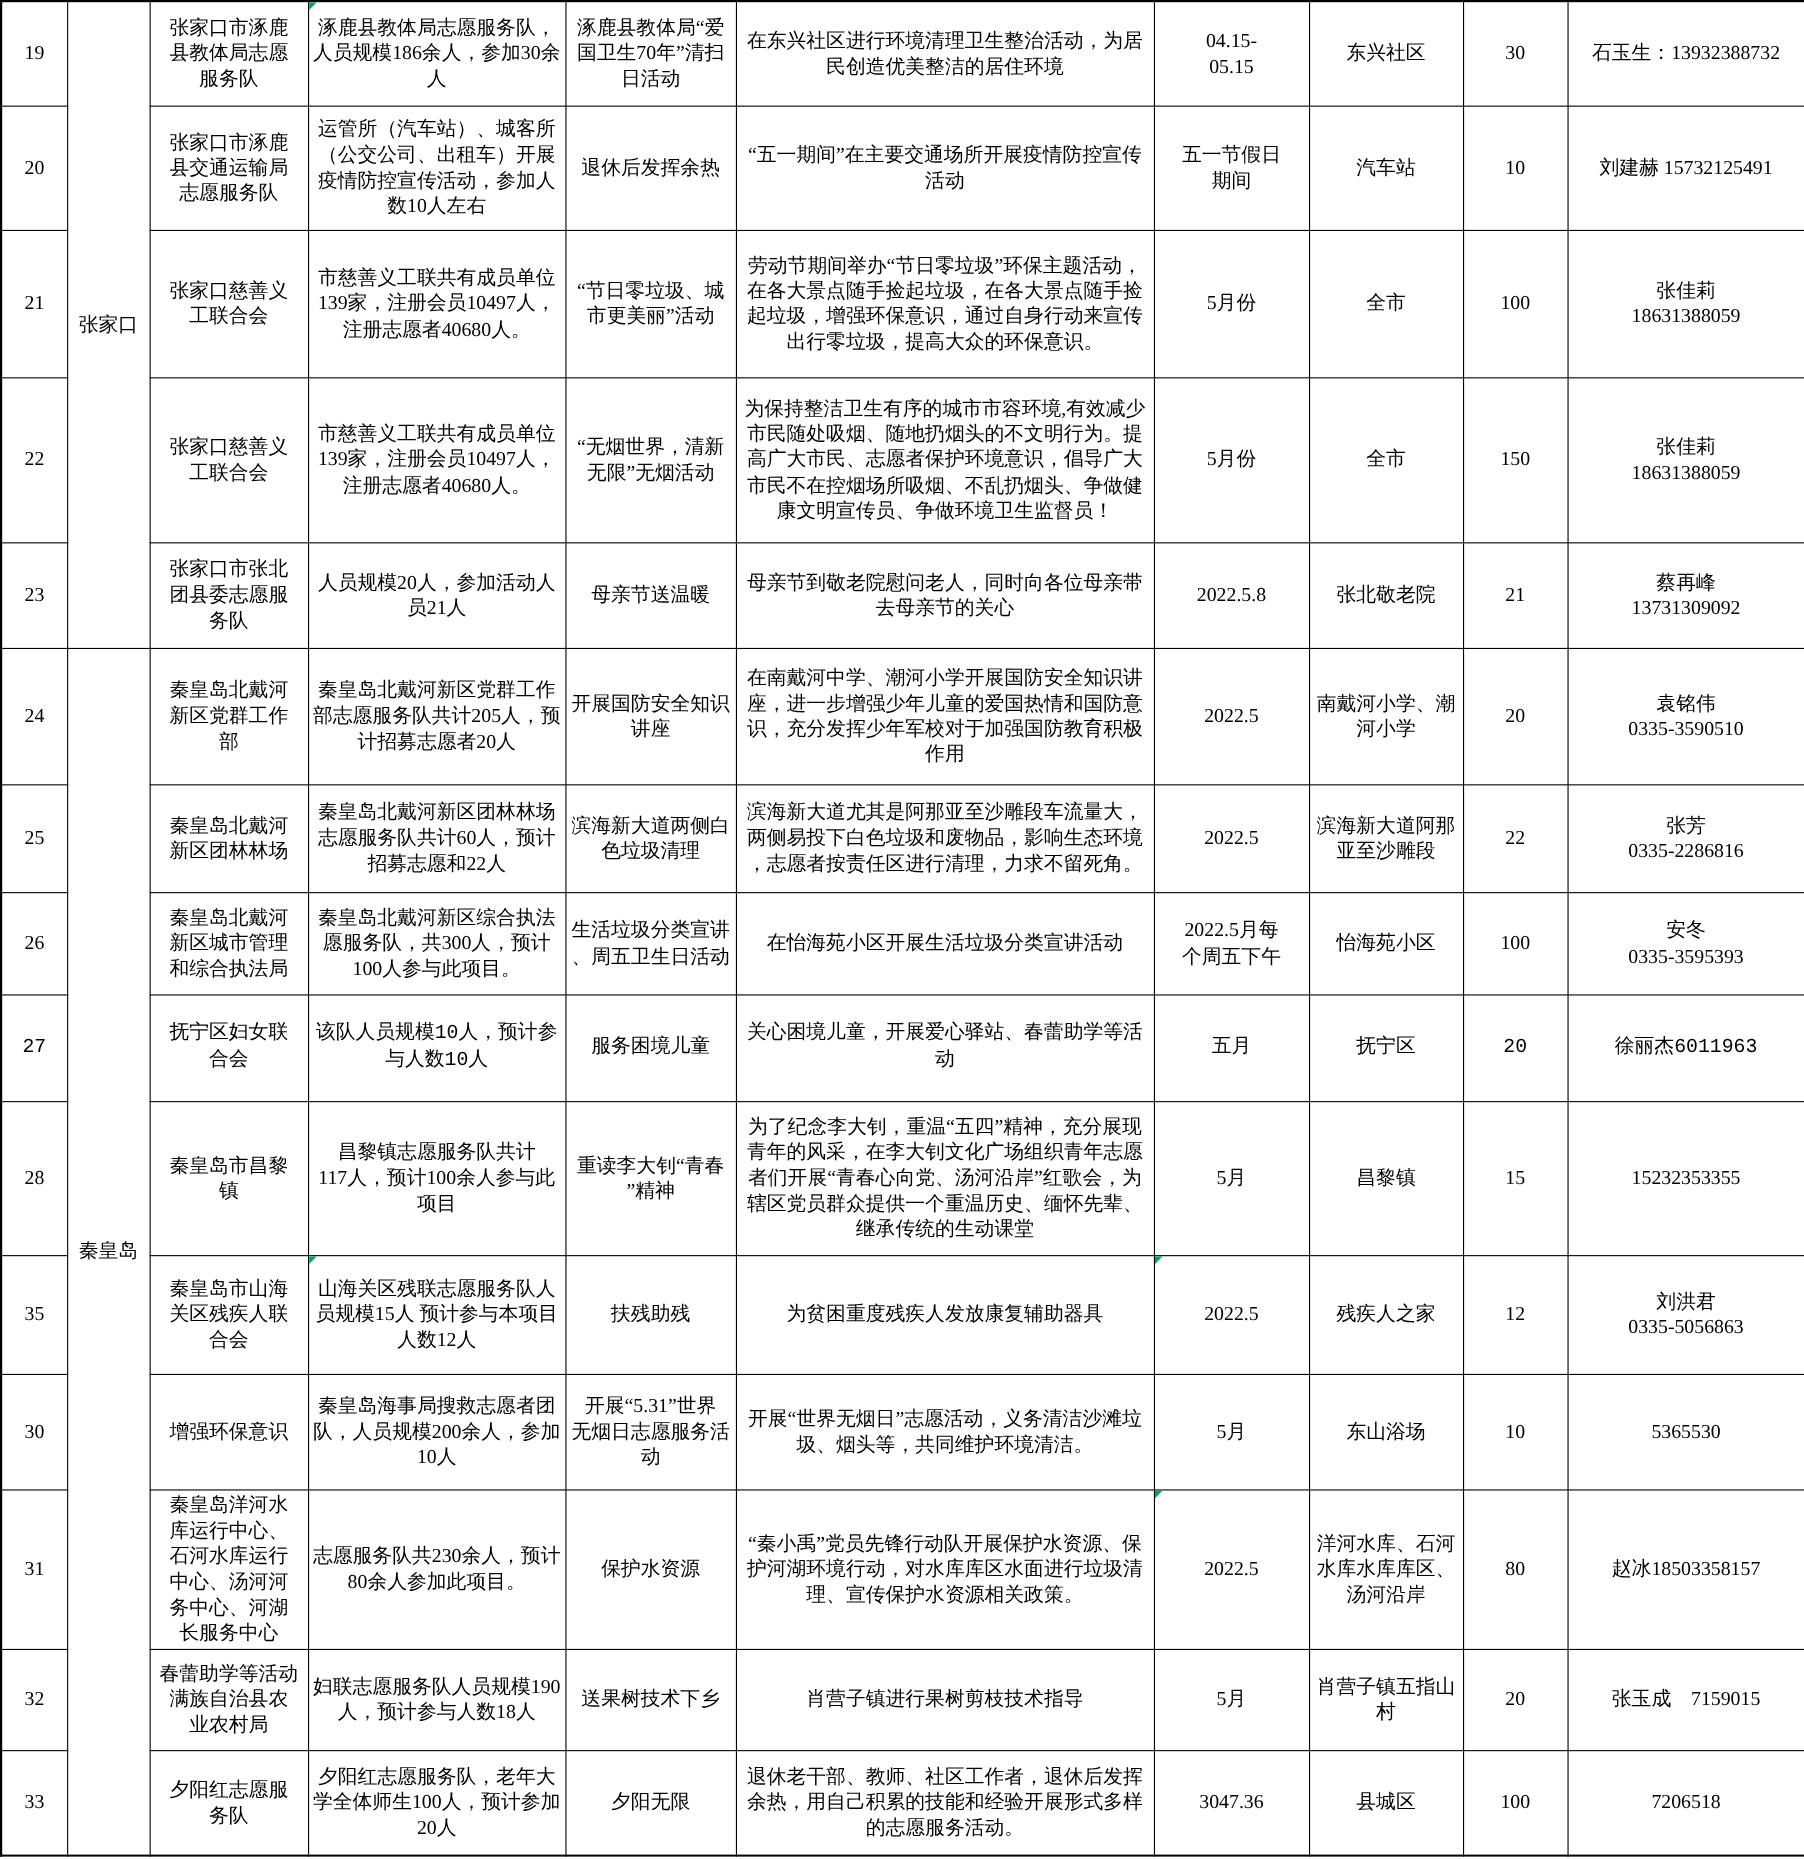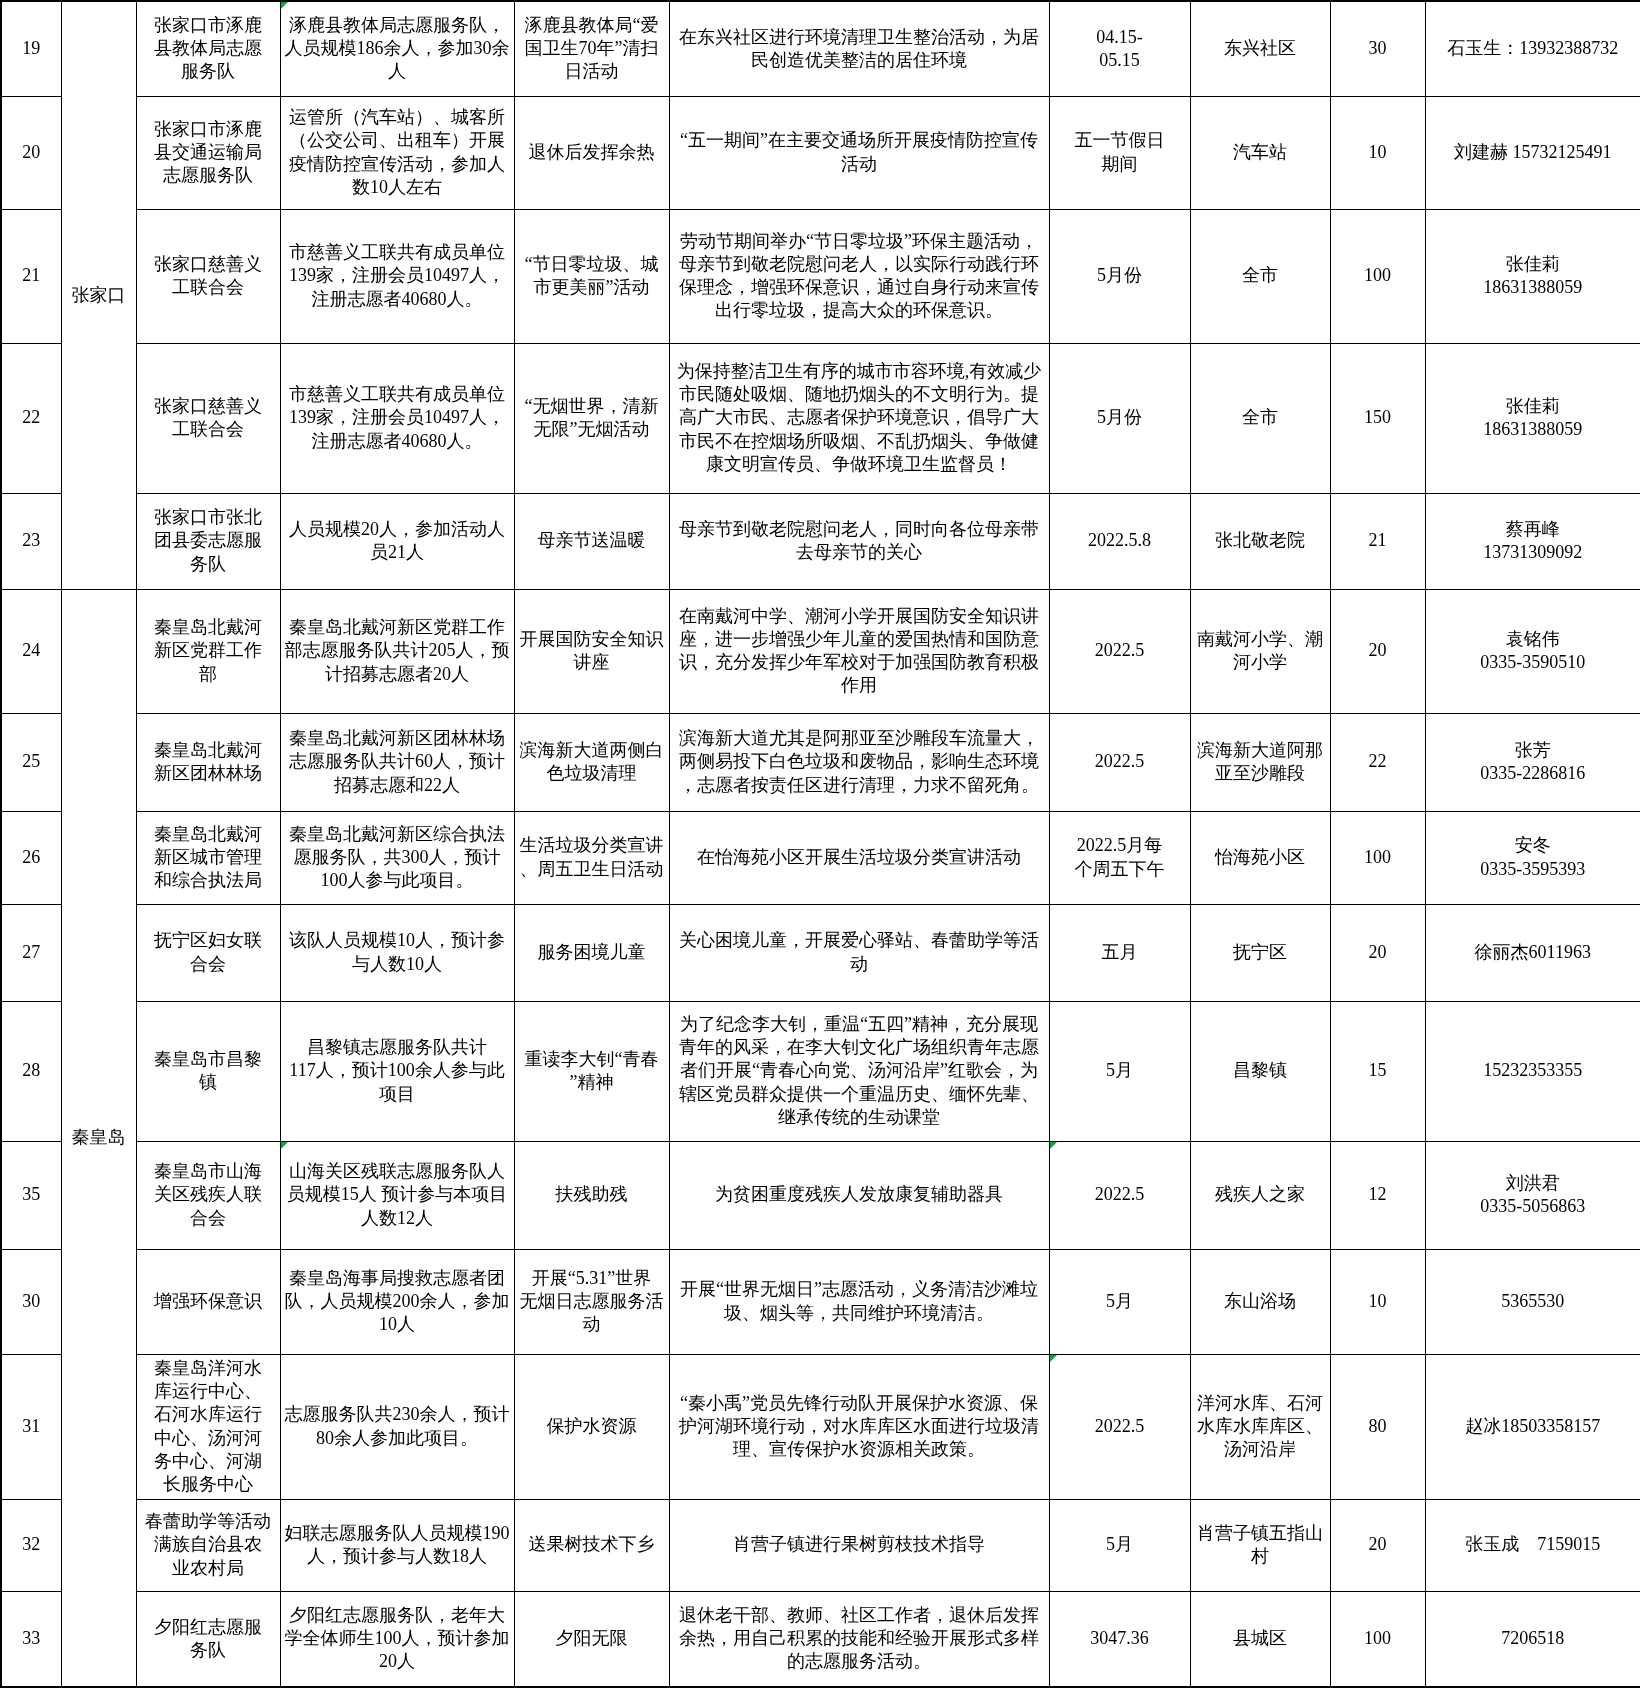--- a/index.html
+++ b/index.html
@@ -89,21 +89,21 @@
         </tr>
         <tr style="height: 134px;">
           <td class="col-seq"><span>21</span></td>
           <td class="col-org"><span>张家口慈善义
 工联合会</span></td>
           <td class="col-team"><span>市慈善义工联共有成员单位
 139家，注册会员10497人，
 注册志愿者40680人。</span></td>
           <td class="col-activity"><span>“节日零垃圾、城
 市更美丽”活动</span></td>
-          <td class="col-desc"><span>劳动节期间举办“节日零垃圾”环保主题活动，母亲节到敬老院慰问老人，以实际行动践行环保理念，增强环保意识，通过自身行动来宣传出行零垃圾，提高大众的环保意识。</span></td>
+          <td class="col-desc"><span>劳动节期间举办“节日零垃圾”环保主题活动，在各大景点随手捡起垃圾，在各大景点随手捡起垃圾，增强环保意识，通过自身行动来宣传出行零垃圾，提高大众的环保意识。</span></td>
           <td class="col-time"><span>5月份</span></td>
           <td class="col-location"><span>全市</span></td>
           <td class="col-count"><span>100</span></td>
           <td class="col-contact"><span>张佳莉
 18631388059</span></td>
         </tr>
         <tr style="height: 150px;">
           <td class="col-seq"><span>22</span></td>
           <td class="col-org"><span>张家口慈善义
 工联合会</span></td>
@@ -181,21 +181,21 @@
           <td class="col-activity"><span>生活垃圾分类宣讲
 、周五卫生日活动</span></td>
           <td class="col-desc"><span>在怡海苑小区开展生活垃圾分类宣讲活动</span></td>
           <td class="col-time"><span>2022.5月每
 个周五下午</span></td>
           <td class="col-location"><span>怡海苑小区</span></td>
           <td class="col-count"><span>100</span></td>
           <td class="col-contact"><span>安冬
 0335-3595393</span></td>
         </tr>
-        <tr style="height: 97px;">
+        <tr style="height: 97px; font-family: Liberation Mono, monospace;">
           <td class="col-seq"><span>27</span></td>
           <td class="col-org"><span>抚宁区妇女联
 合会</span></td>
           <td class="col-team"><span>该队人员规模10人，预计参
 与人数10人</span></td>
           <td class="col-activity"><span>服务困境儿童</span></td>
           <td class="col-desc"><span>关心困境儿童，开展爱心驿站、春蕾助学等活动</span></td>
           <td class="col-time"><span>五月</span></td>
           <td class="col-location"><span>抚宁区</span></td>
           <td class="col-count"><span>20</span></td>

